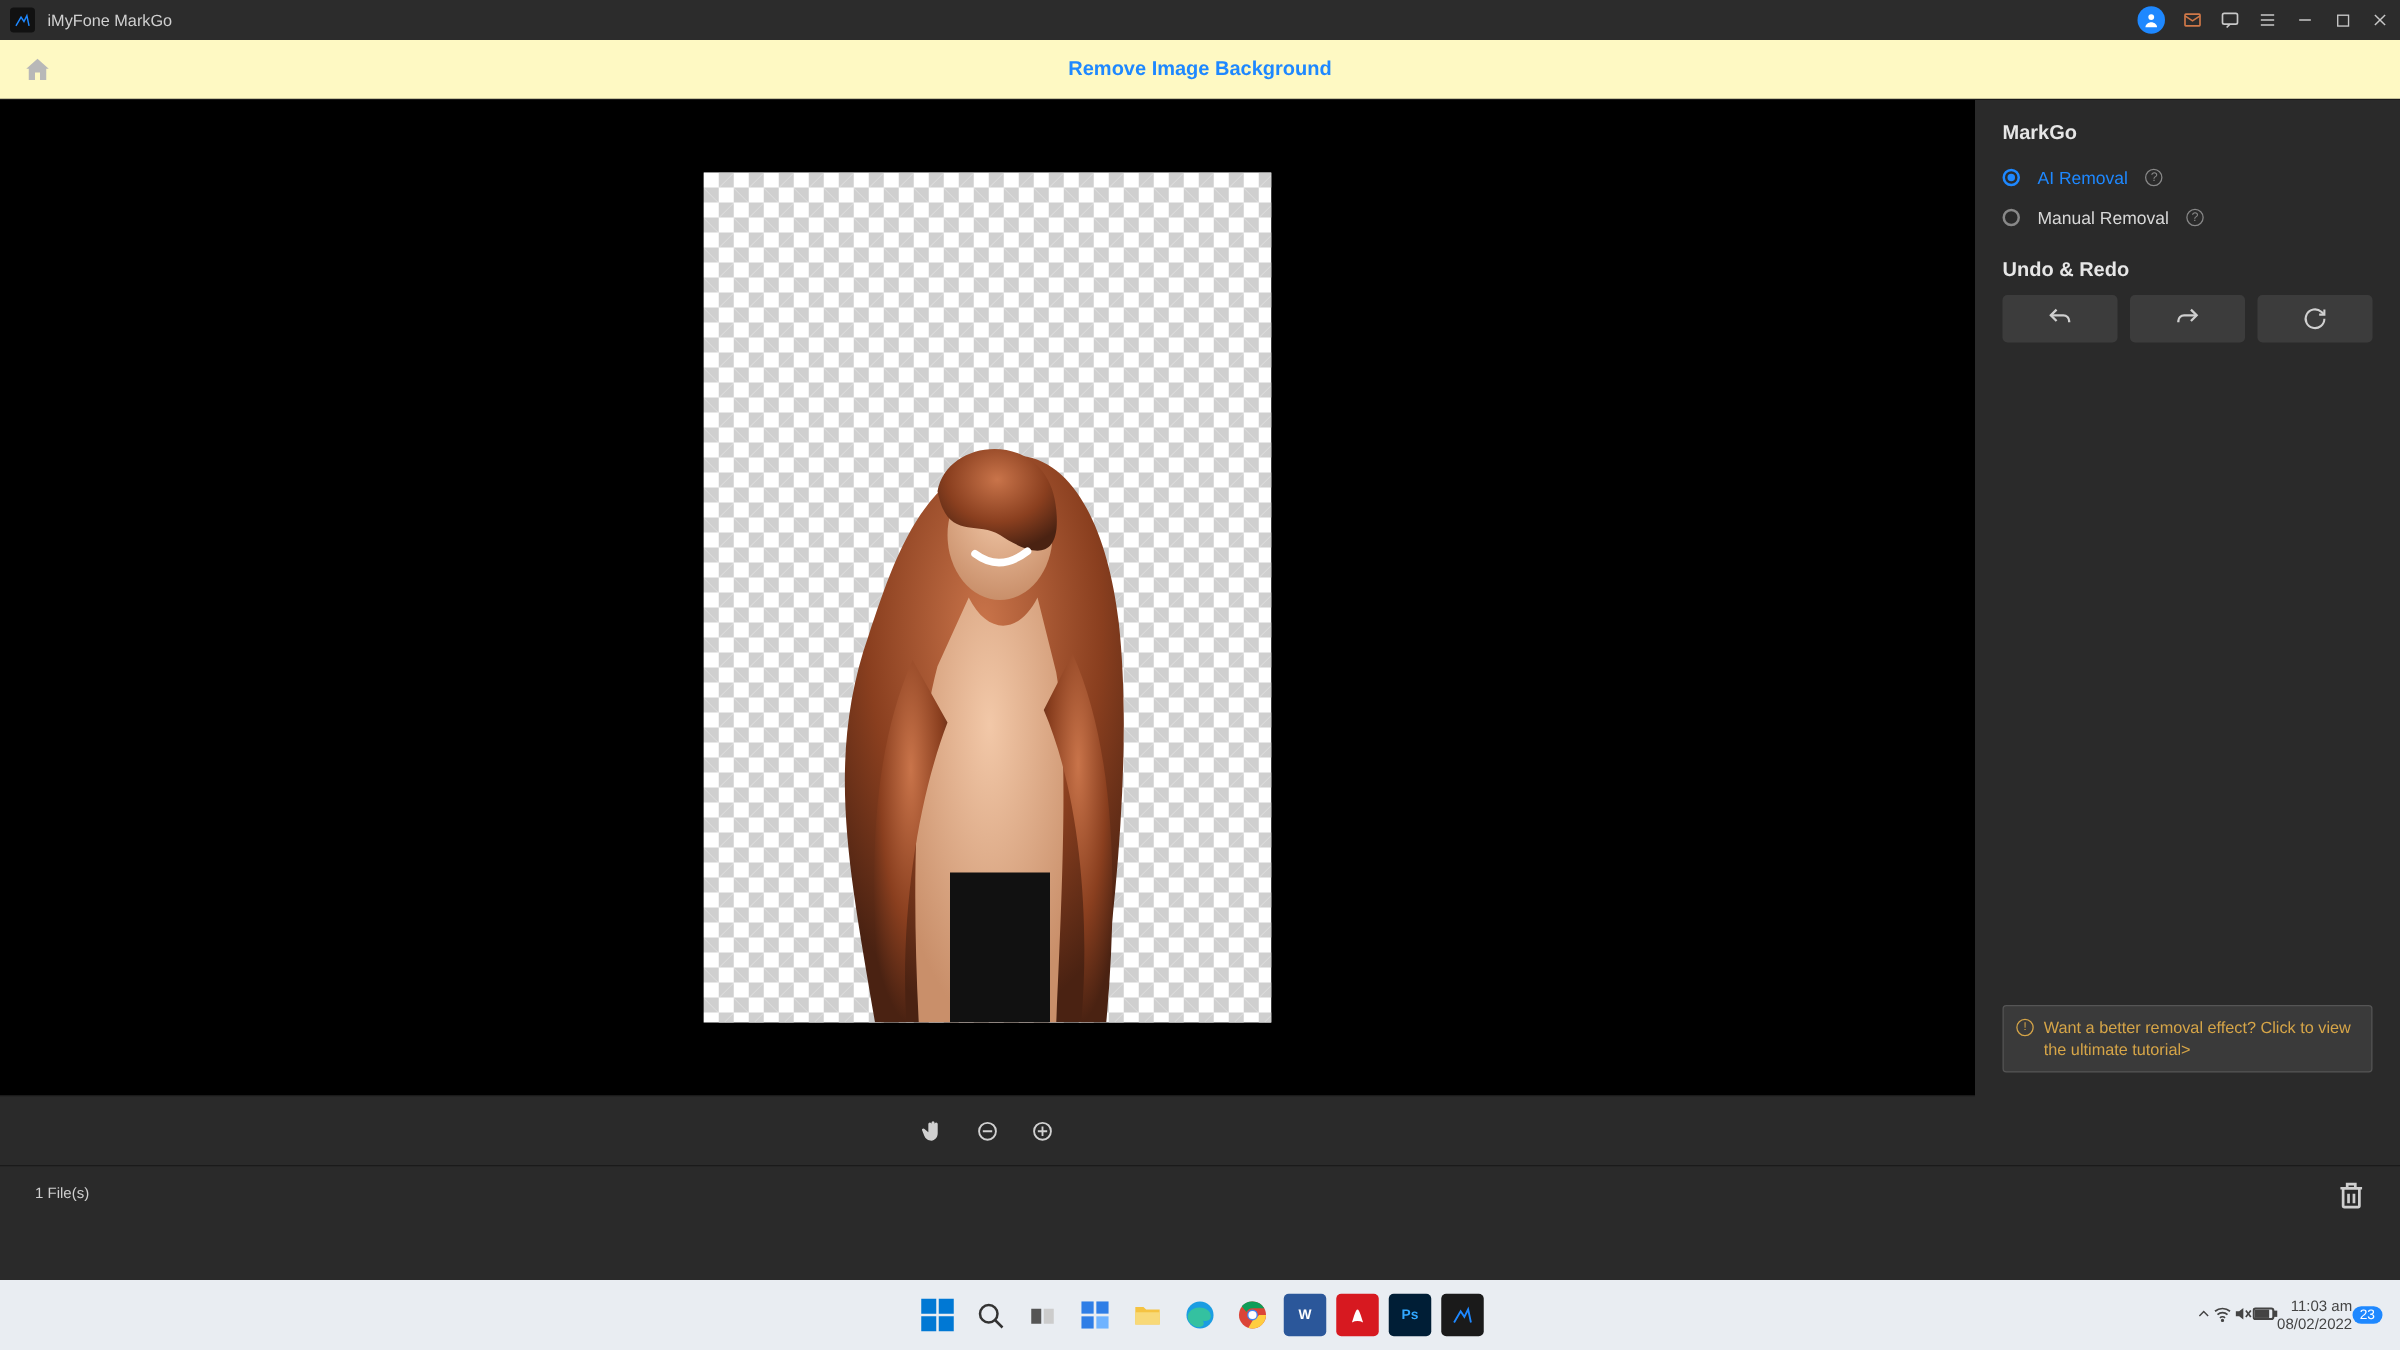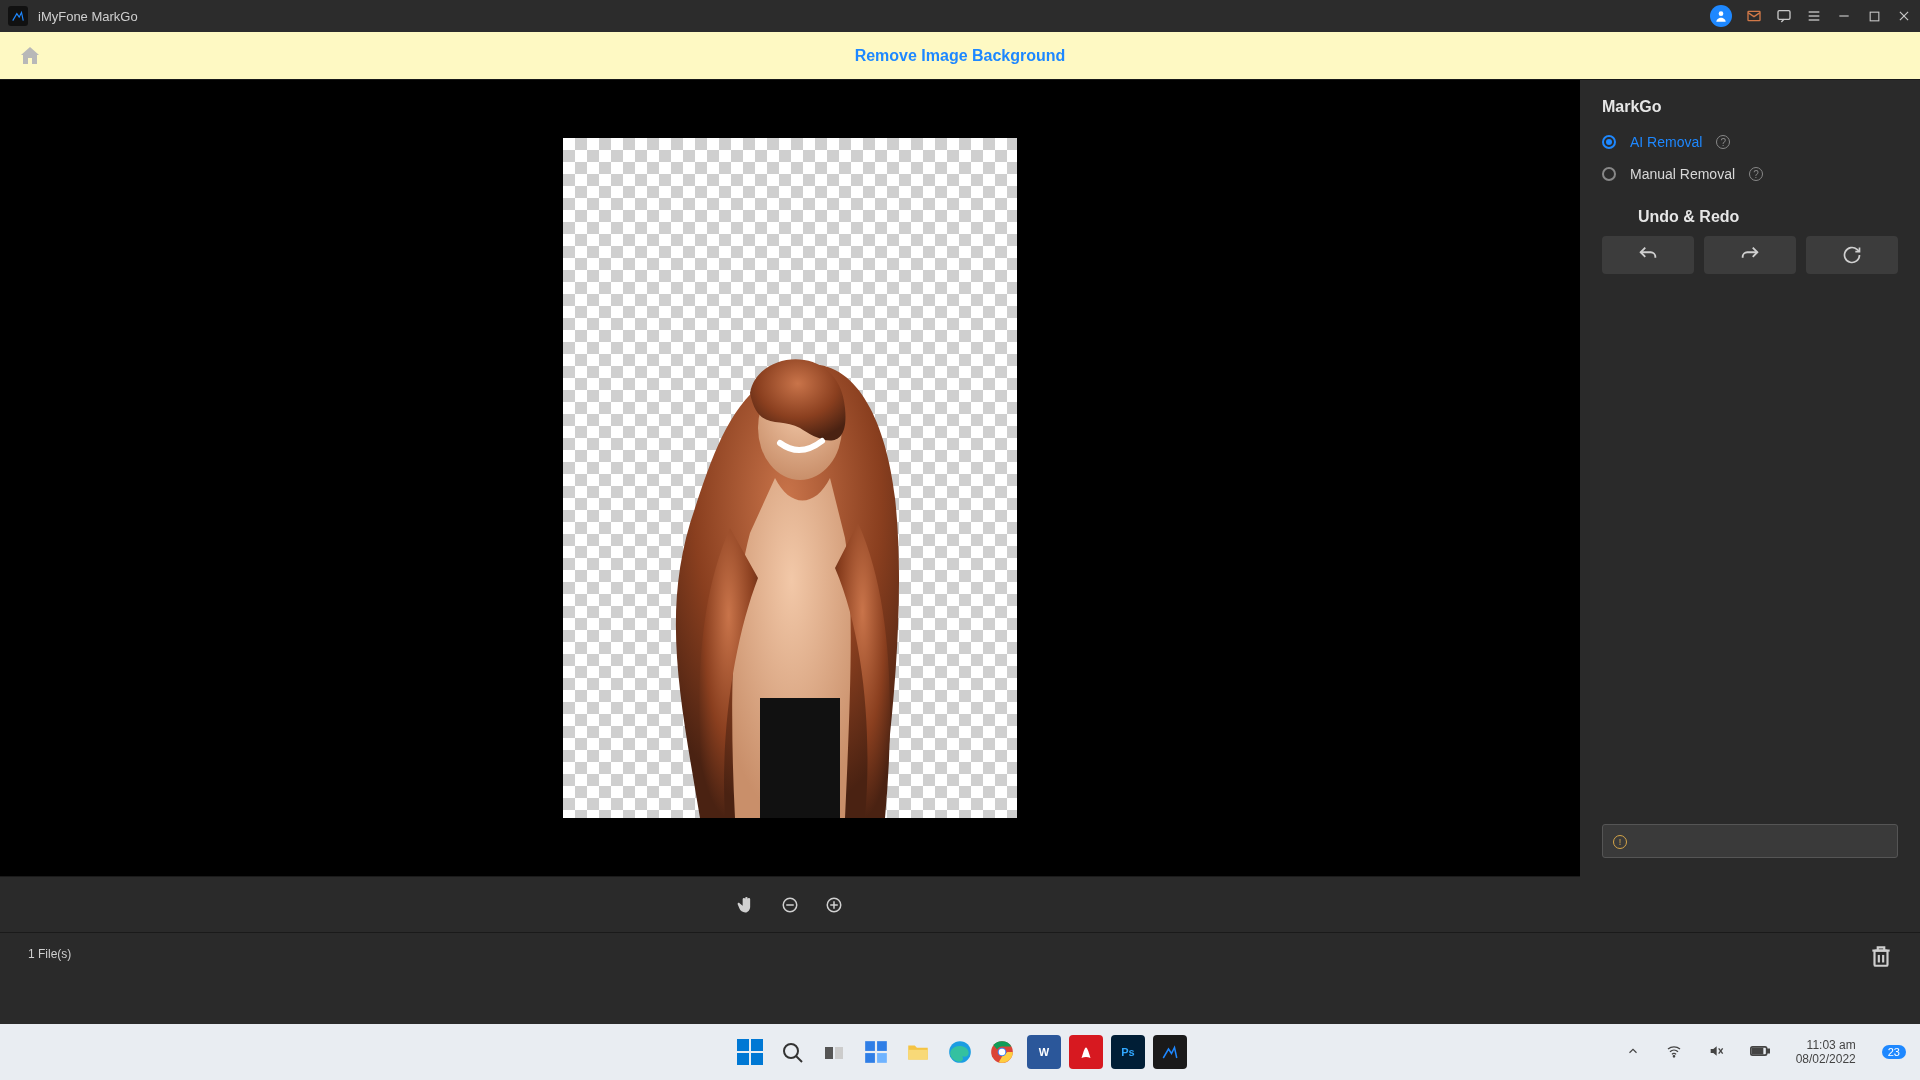--- a/index.html
+++ b/index.html
@@ -36,21 +36,21 @@
 .side-panel { width: 340px; background: #2a2a2a; padding: 18px 22px; display:flex; flex-direction:column; }
 .panel-heading { color: #e6e6e6; font-size: 16px; font-weight: 700; margin-bottom: 10px; }
 .radio-row { display:flex; align-items:center; margin: 8px 0; gap: 14px; }
 .radio-outer { width: 14px; height: 14px; border-radius: 50%; border: 2px solid #888; position:relative; }
 .radio-outer.active { border-color: #1e88ff; }
 .radio-outer.active::after { content:""; position:absolute; inset:2px; border-radius:50%; background:#1e88ff; }
 .radio-label { font-size: 14px; }
 .radio-label.active { color: #1e88ff; }
 .radio-label.inactive { color: #d8d8d8; }
 .help-circle { width: 14px; height: 14px; border: 1px solid #888; border-radius: 50%; color:#888; font-size: 10px; display:flex; align-items:center; justify-content:center; }
-.panel-heading2 { color: #e6e6e6; font-size: 16px; font-weight: 700; margin-top: 18px; margin-bottom: 10px; margin-left: 36px; }
+.panel-heading2 { color: #e6e6e6; font-size: 16px; font-weight: 700; margin-top: 18px; margin-bottom: 10px; }
 .undo-row { display:flex; gap: 10px; }
 .undo-btn { flex:1; height: 38px; background: #3c3c3c; border-radius: 4px; display:flex; align-items:center; justify-content:center; color:#d0d0d0; }
 .side-spacer { flex: 1; }
 .tutorial-box { background: #3a3a3a; border: 1px solid #555; border-radius: 3px; padding: 8px 10px; color: #d6a548; font-size: 13px; line-height: 1.4; display:flex; gap:8px; }
 .tutorial-box .info-circle { width:14px; height:14px; border:1px solid #d6a548; border-radius:50%; flex:0 0 auto; display:flex; align-items:center; justify-content:center; font-size:9px; margin-top:2px; }
 
 .canvas-tools { height: 56px; background: #2a2a2a; display:flex; align-items:center; justify-content:center; gap: 24px; border-top:1px solid #1a1a1a; }
 .tool-icon { width: 20px; height: 20px; display:flex; align-items:center; justify-content:center; color:#d0d0d0; }
 .below-canvas-row { display:flex; }
 .below-left { flex:1; }
@@ -63,21 +63,21 @@
 .bottombar { height: 56px; background: #2a2a2a; display:flex; align-items:center; padding: 0 18px; gap: 14px; border-top:1px solid #1a1a1a; }
 .add-image-btn { border: 1px solid #1e88ff; color:#1e88ff; background: transparent; padding: 6px 18px; border-radius: 3px; font-size: 13px; }
 .bottom-spacer { flex:1; }
 .gear-icon { color:#cfcfcf; display:flex; }
 .remove-btn { background:#1e88ff; color:#fff; border:none; padding: 8px 20px; border-radius: 3px; font-size: 14px; }
 .export-btn { background:#f5a623; color:#fff; border:none; padding: 8px 28px; border-radius: 3px; font-size: 14px; }
 
 .taskbar { position:absolute; left:0; right:0; bottom:0; height: 56px; background:#e9edf2; display:flex; align-items:center; padding: 0 14px; }
 .tb-center { position:absolute; left:50%; transform:translateX(-50%); display:flex; align-items:center; gap: 8px; }
 .tb-app { width: 34px; height: 34px; border-radius: 4px; display:flex; align-items:center; justify-content:center; font-size: 11px; color:#fff; font-weight:700; }
-.tb-right { position:absolute; right:14px; display:flex; align-items:center; gap: 26px; color:#444; font-size:12px; }
+.tb-right { position:absolute; right:14px; display:flex; align-items:center; gap: 0; color:#444; font-size:12px; }
 .tb-clock { text-align:right; line-height:1.2; }
 .tb-badge { background:#1e88ff; color:#fff; border-radius:10px; padding:1px 6px; font-size:11px; }
 
 .win-logo { width:26px; height:26px; display:grid; grid-template-columns:1fr 1fr; grid-template-rows:1fr 1fr; gap:2px; }
 .win-logo span { background:#0078d4; }
 </style>
 </head>
 <body>
 
 <div class="titlebar">
@@ -202,20 +202,21 @@
       <div class="undo-btn">
         <svg width="20" height="20" viewBox="0 0 24 24" fill="none" stroke="currentColor" stroke-width="2">
             <path d="M21 12a9 9 0 11-3-6.7L21 8"></path>
             <path d="M21 3v5h-5"></path>
           </svg>
       </div>
     </div>
     <div class="side-spacer"></div>
     <div class="tutorial-box">
       <div class="info-circle">!</div>
+      <span>Want a better removal effect? Click to view the ultimate tutorial&gt;</span>
     </div>
   </div>
 </div>
 
 <div class="below-canvas-row">
   <div class="below-left">
     <div class="canvas-tools">
       <div class="tool-icon">
         <svg width="20" height="20" viewBox="0 0 24 24" fill="currentColor">
             <path d="M8 13V5a1.5 1.5 0 013 0v6V4a1.5 1.5 0 013 0v7V5a1.5 1.5 0 013 0v9c0 4-3 7-6 7s-6-2-7-5l-2-5c-.5-1.3 1.4-2.3 2.3-1.1L8 13z"></path>

